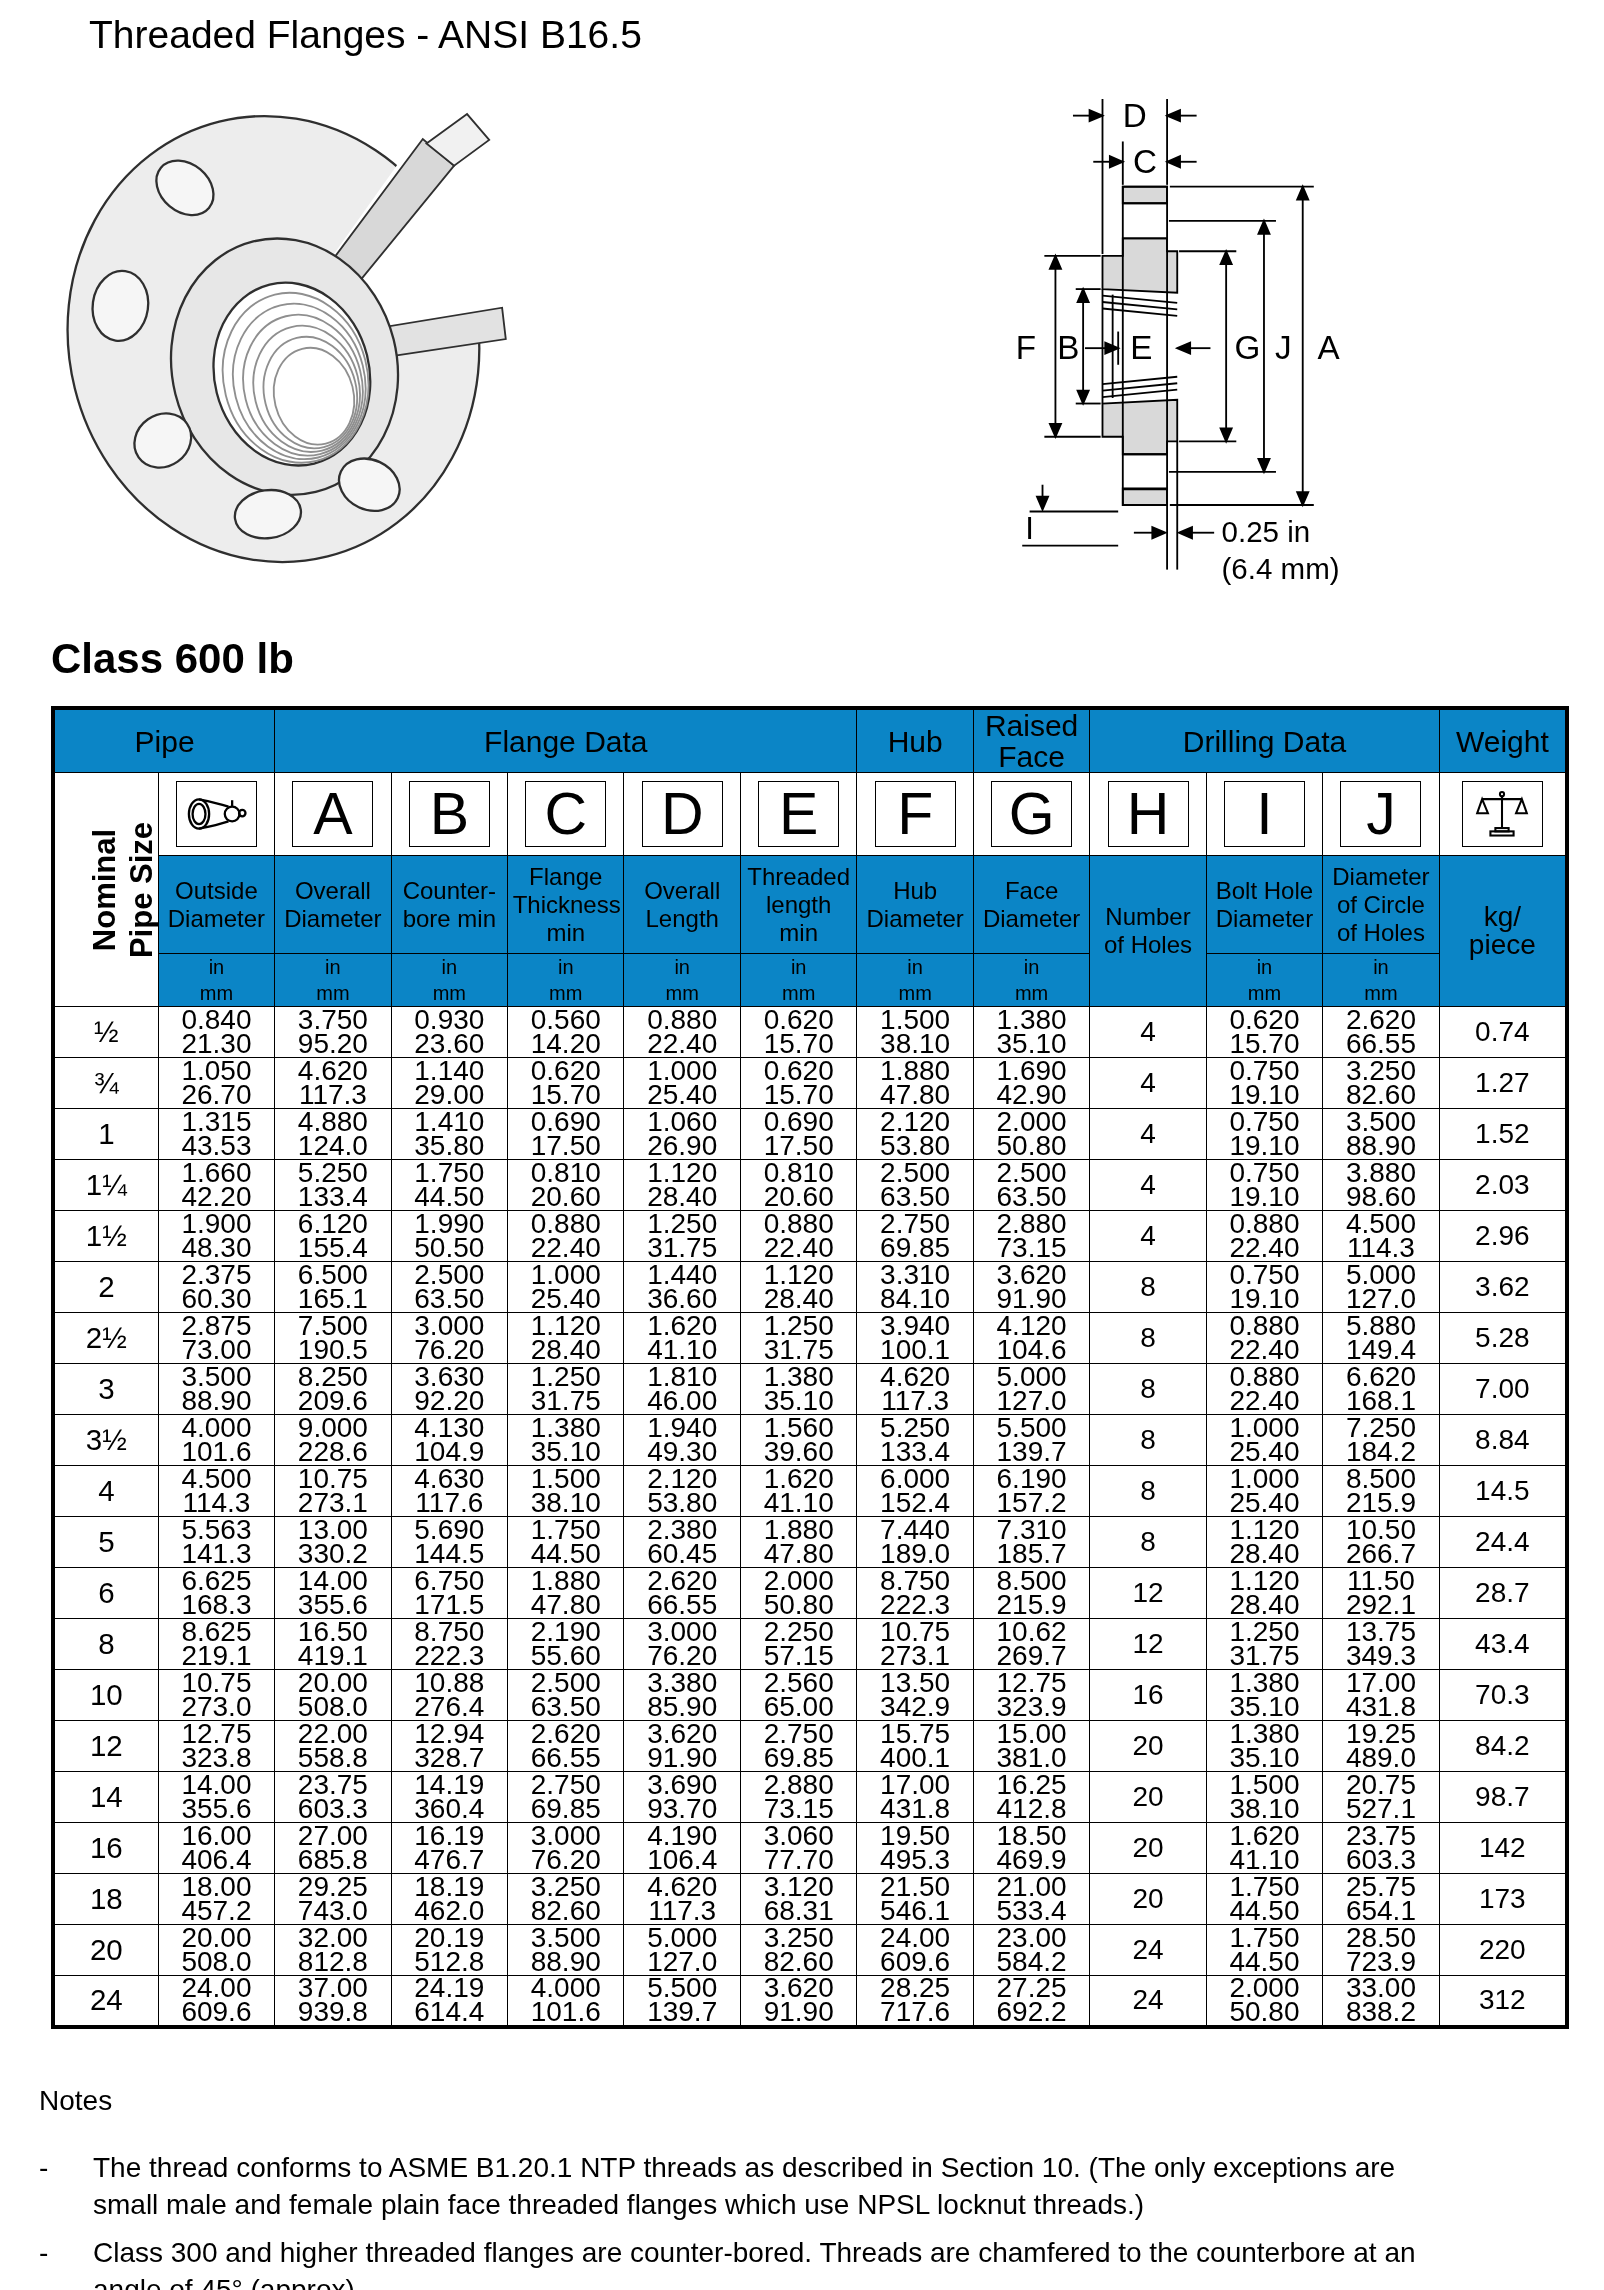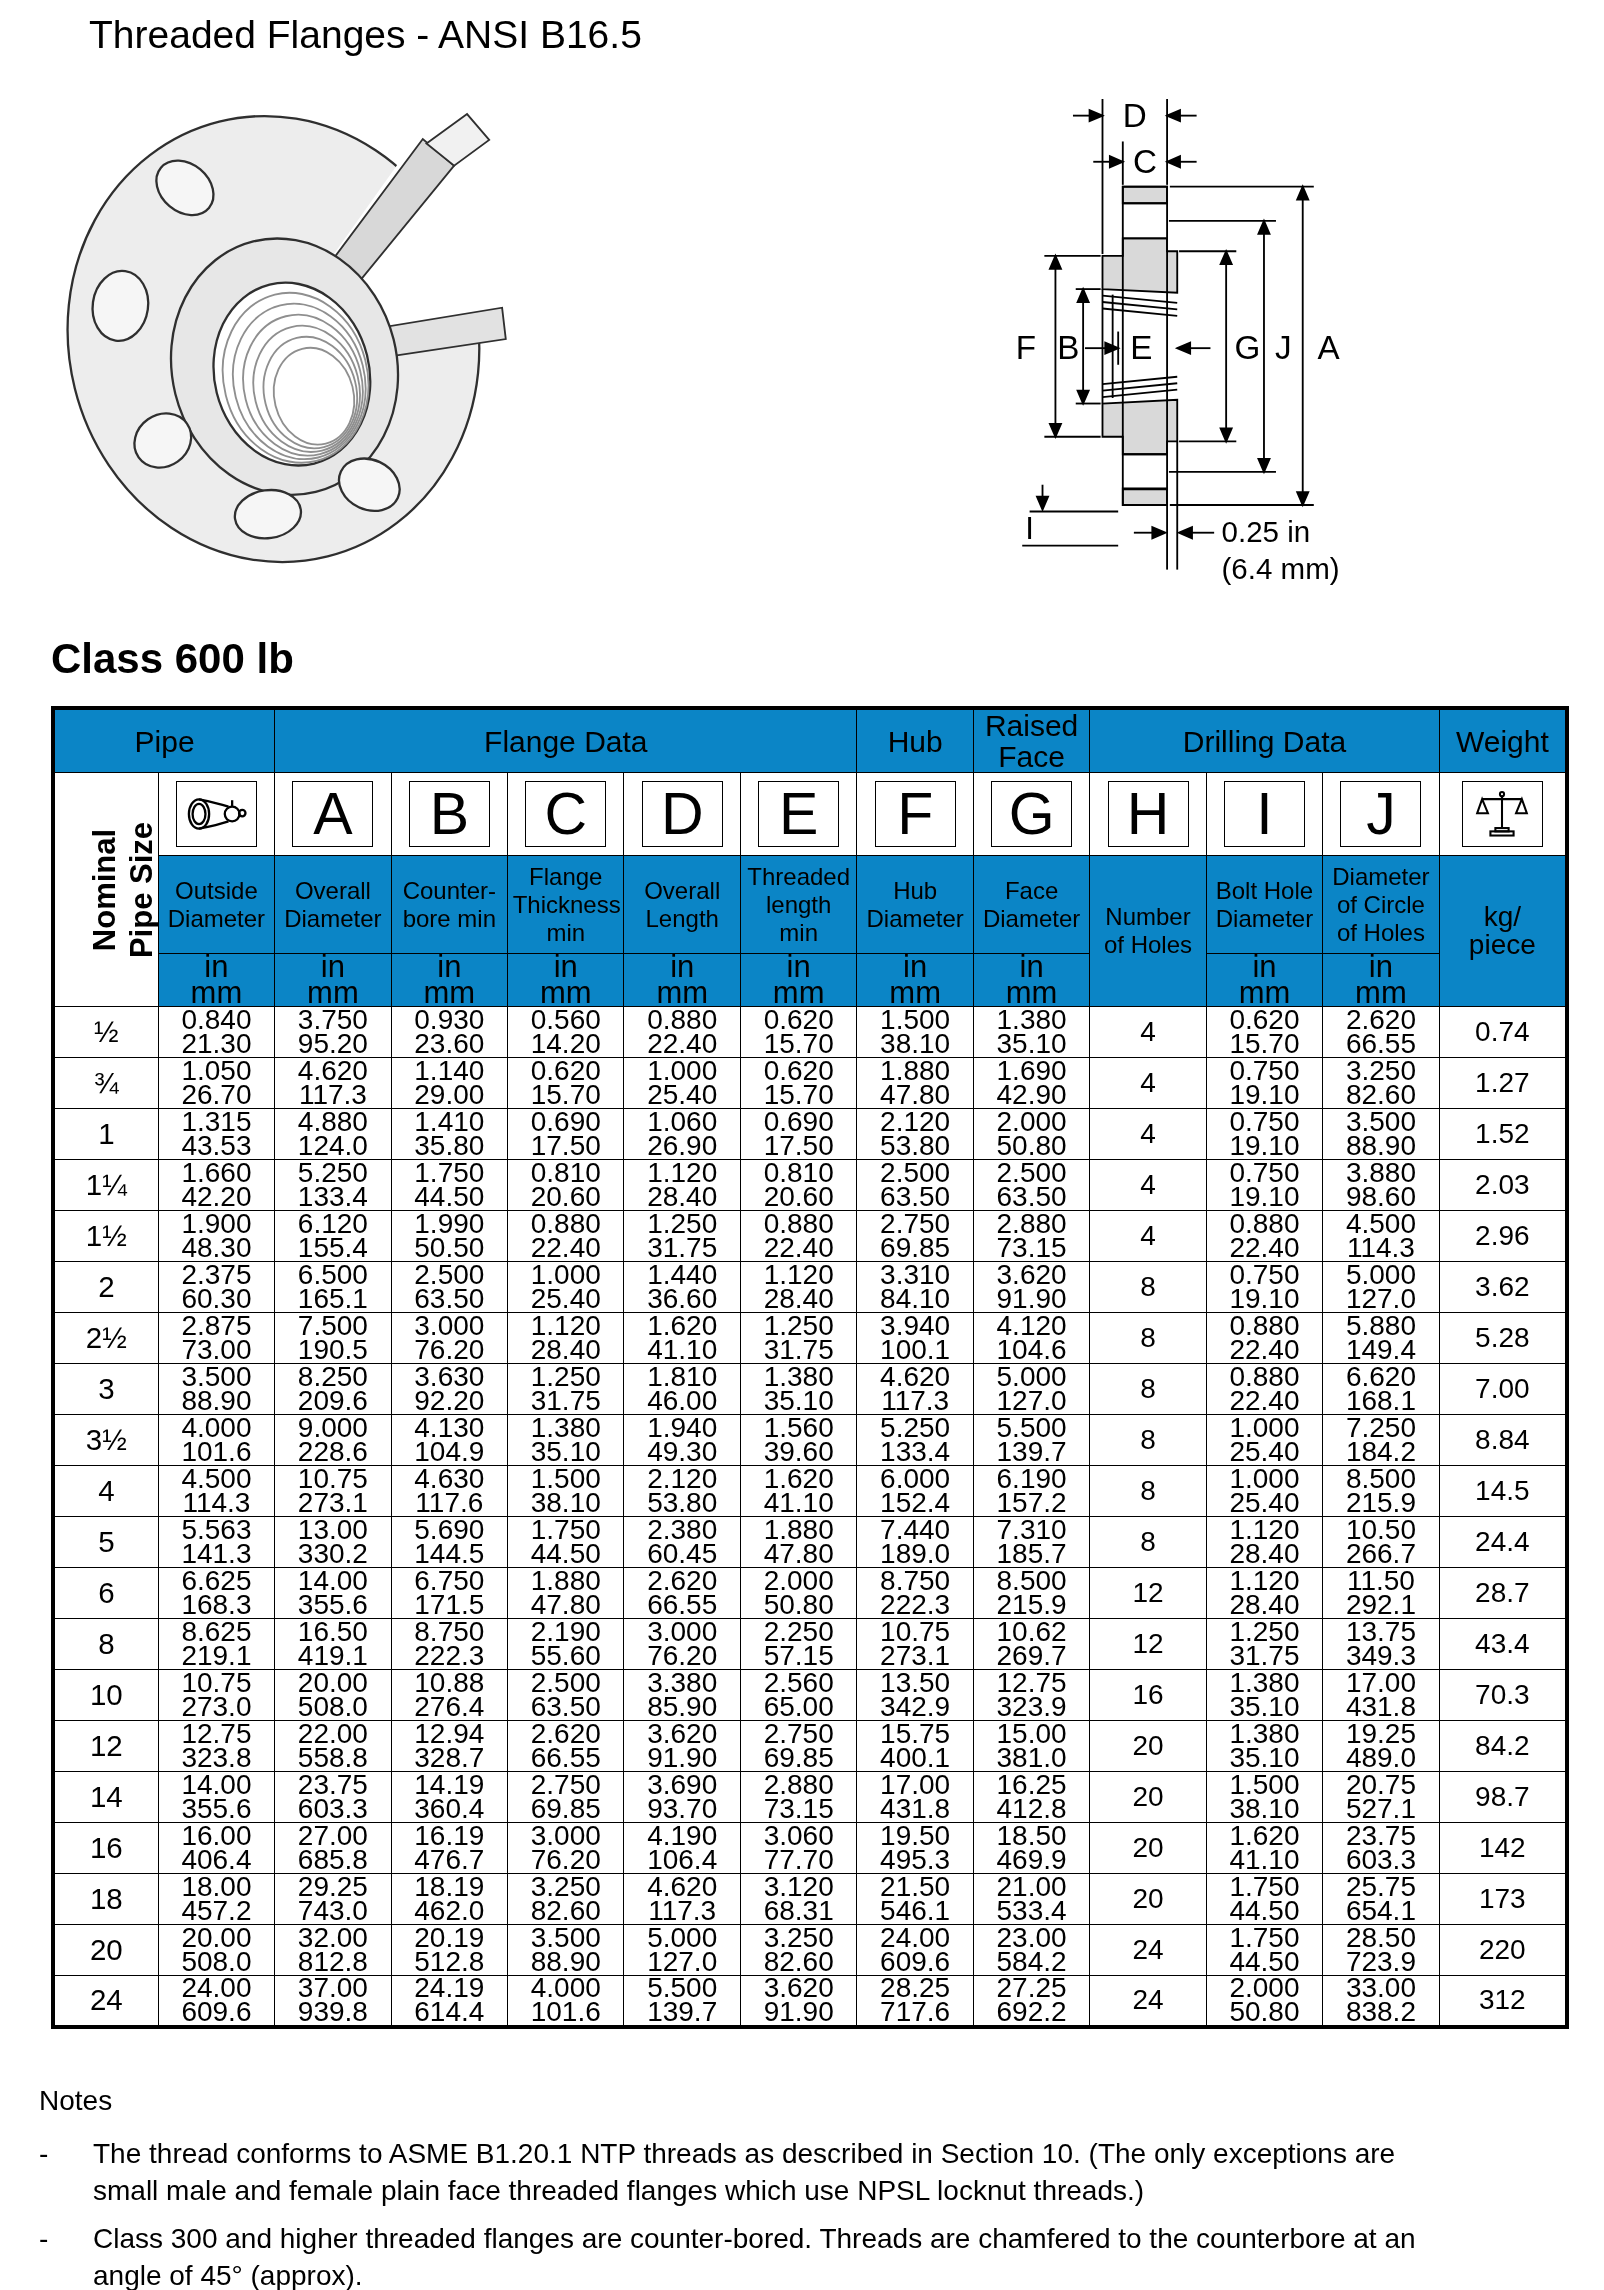--- a/index.html
+++ b/index.html
@@ -18,31 +18,31 @@
   
   .tblwrap { position:absolute; left:51px; top:706px; }
   table { border-collapse:collapse; table-layout:fixed; width:1518px; border:4.6px solid #000; background:#fff; }
   th, td { border:1.8px solid #000; text-align:center; vertical-align:middle; font-weight:normal; padding:0; }
   .row-group th { background:var(--blue); font-size:30px; height:42px; line-height:31px; padding:0 1.8px; }
   .row-letters th { background:#fff; height:83px; }
   .lbox { display:inline-flex; align-items:center; justify-content:center;
           width:81px; height:66px; border:1.8px solid #000; background:#fff; }
   .letter { font-size:59px; line-height:1; font-weight:400; }
   .row-desc th { background:var(--blue); font-size:24px; line-height:28px; height:98px; padding:0 4.6px; }
-  .row-units th { background:var(--blue); font-size:31px; line-height:26px; height:52px; }
+  .row-units th { background:var(--blue); font-size:20px; line-height:26px; height:52px; }
   .rot-cell { background:#fff; }
   .rot { display:inline-block; transform:rotate(-90deg); font-weight:bold; font-size:31px;
          line-height:37px; white-space:nowrap; }
   tbody td { font-size:28px; line-height:24px; height:51px; }
   tbody td.size { font-size:29.5px; }
   tbody td.single { font-size:28px; }
 
   
   .notes { position:absolute; left:39px; top:2082px; width:1532px; font-size:28px; line-height:37px; }
-  .notes-heading { margin-bottom:16px; }
+  .notes-heading { margin-bottom:30px; }
   .note { display:flex; margin-bottom:11px; }
   .note .dash { width:54px; flex:none; text-align:left; }
   .note .ntext { width:1366px; }
 </style>
 </head>
 <body>
 
 <div id="page">
 
   <div class="title">Threaded Flanges - ANSI B16.5</div>

